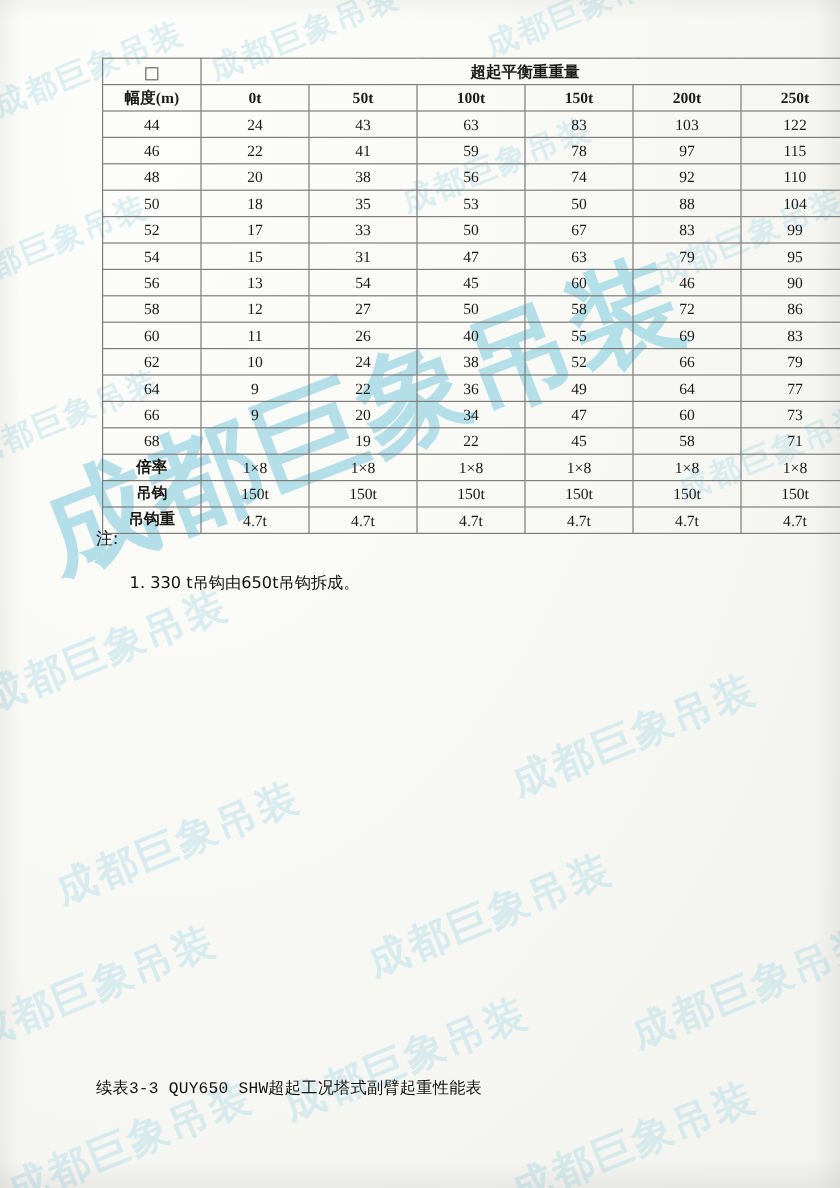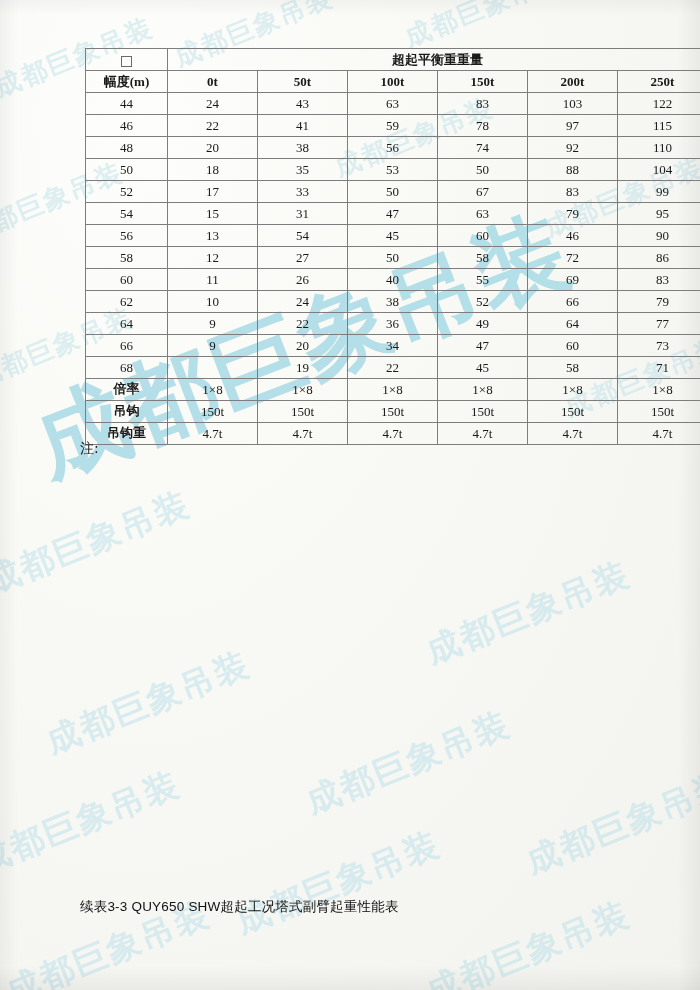--- a/index.html
+++ b/index.html
@@ -127,21 +127,21 @@
     text-indent: 0;
     margin-top: -4px;
   }
 
   
   .caption {
     position: absolute;
     left: 80px;
     top: 898px;
     font-size: 13.5px;
-    font-family: Liberation Sans, sans-serif;
+    font-family: Liberation Mono, monospace;
     color: #111;
     z-index: 3;
     letter-spacing: 0.2px;
   }
 </style>
 </head>
 <body>
 
 <div class="page">
 
@@ -336,17 +336,18 @@
           <td>4.7t</td>
           <td>4.7t</td>
           <td>4.7t</td>
         </tr>
       </tbody>
     </table>
   </div>
 
   <div class="notes">
     <p class="note-title">注:</p>
+    <p class="note-line">1. 330 t吊钩由650t吊钩拆成。</p>
   </div>
 
   <div class="caption">续表3-3 QUY650 SHW超起工况塔式副臂起重性能表</div>
 
 </div>
 
 </body></html>

